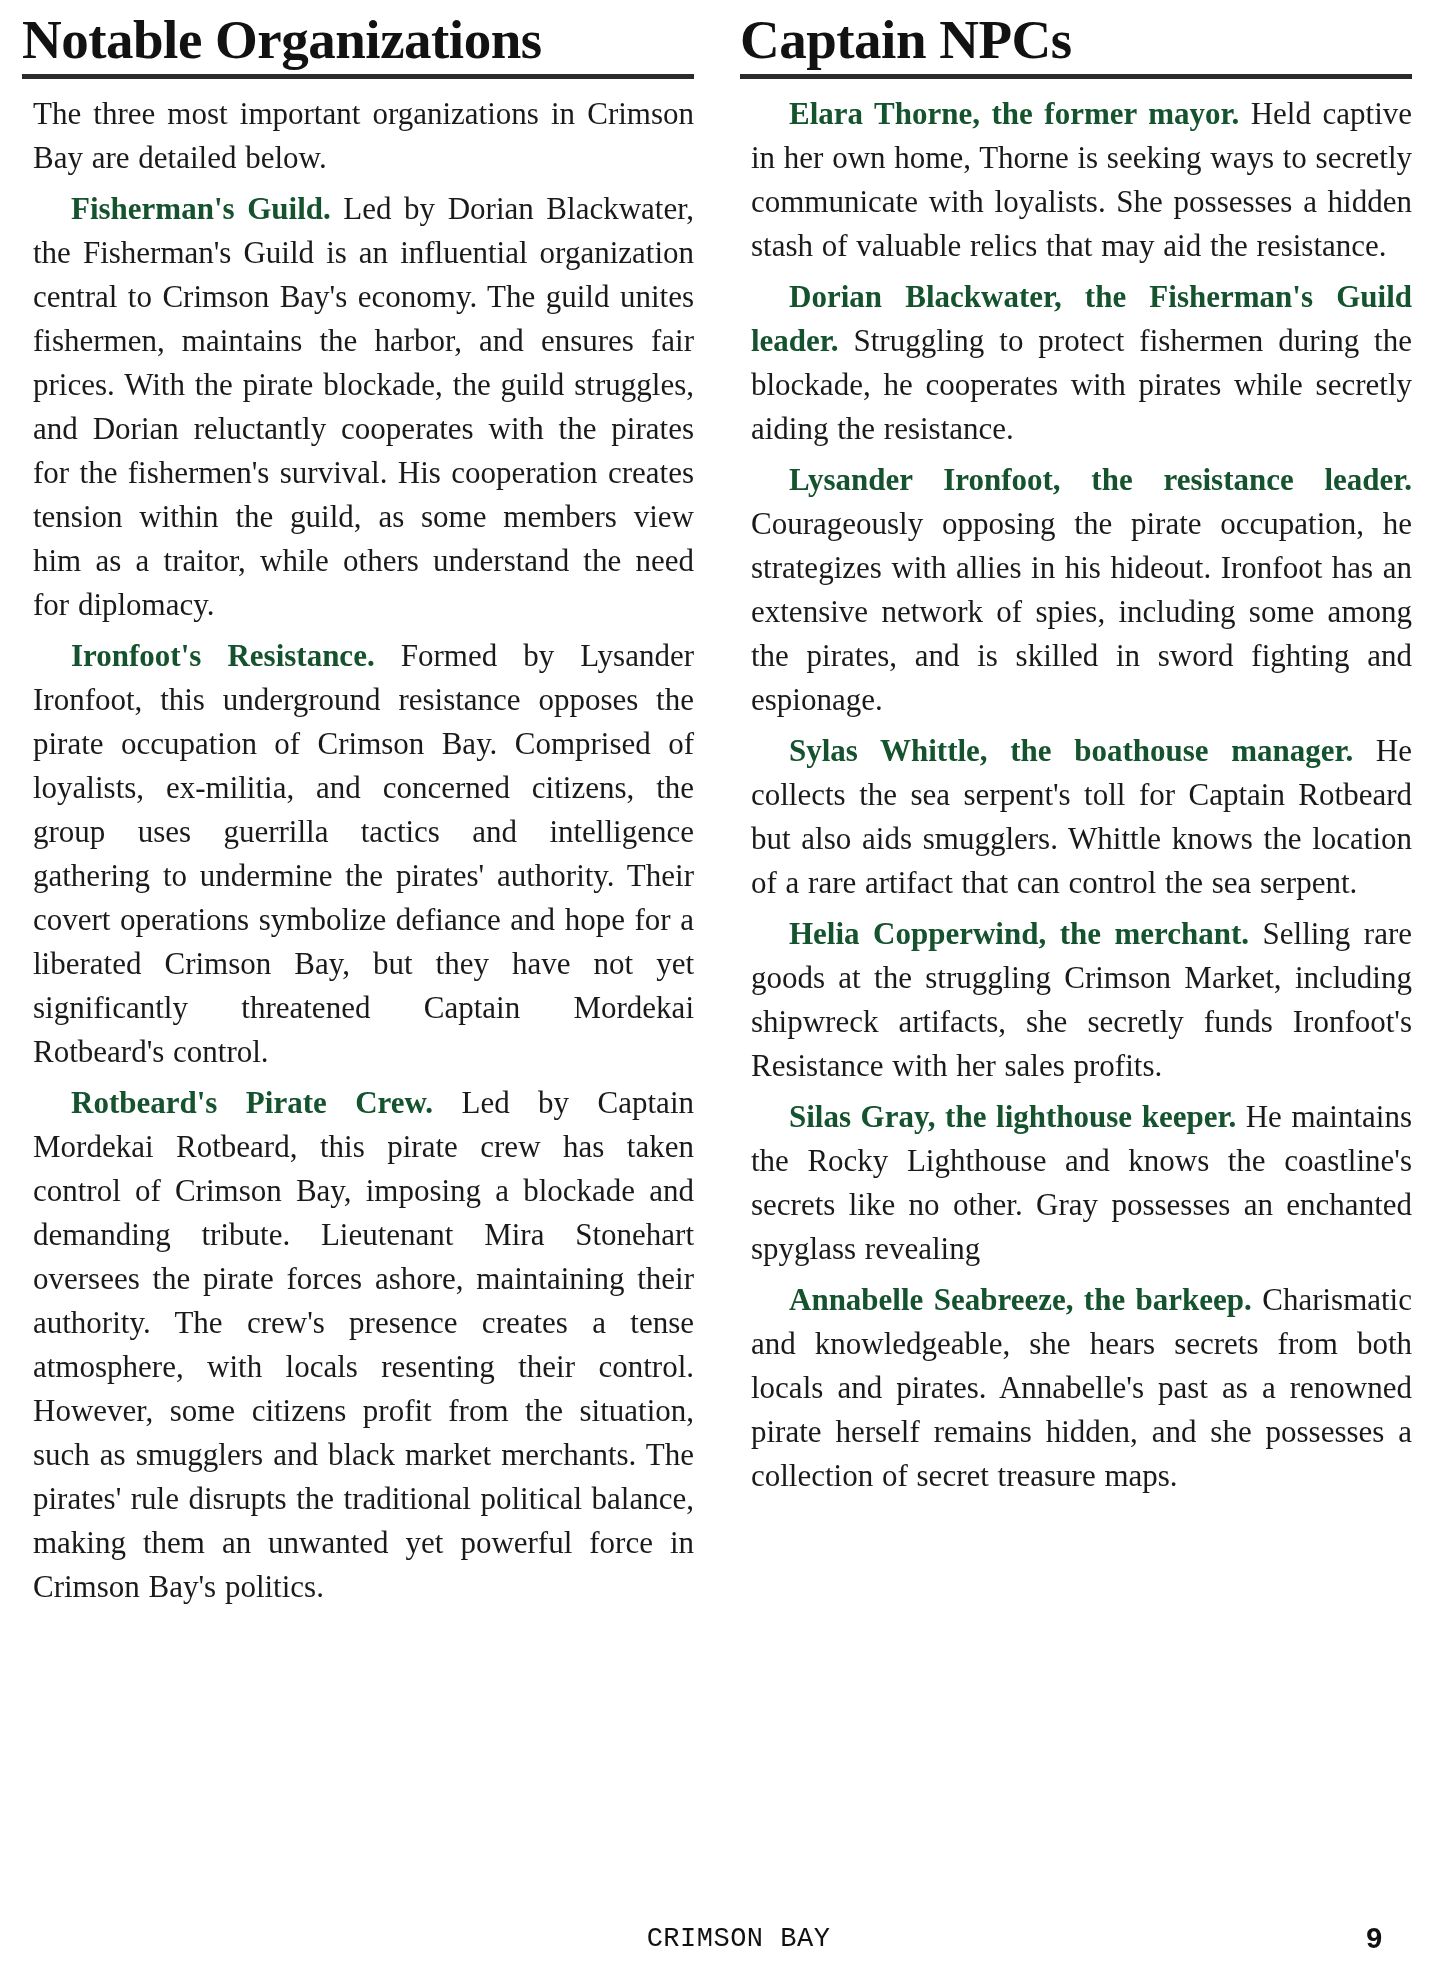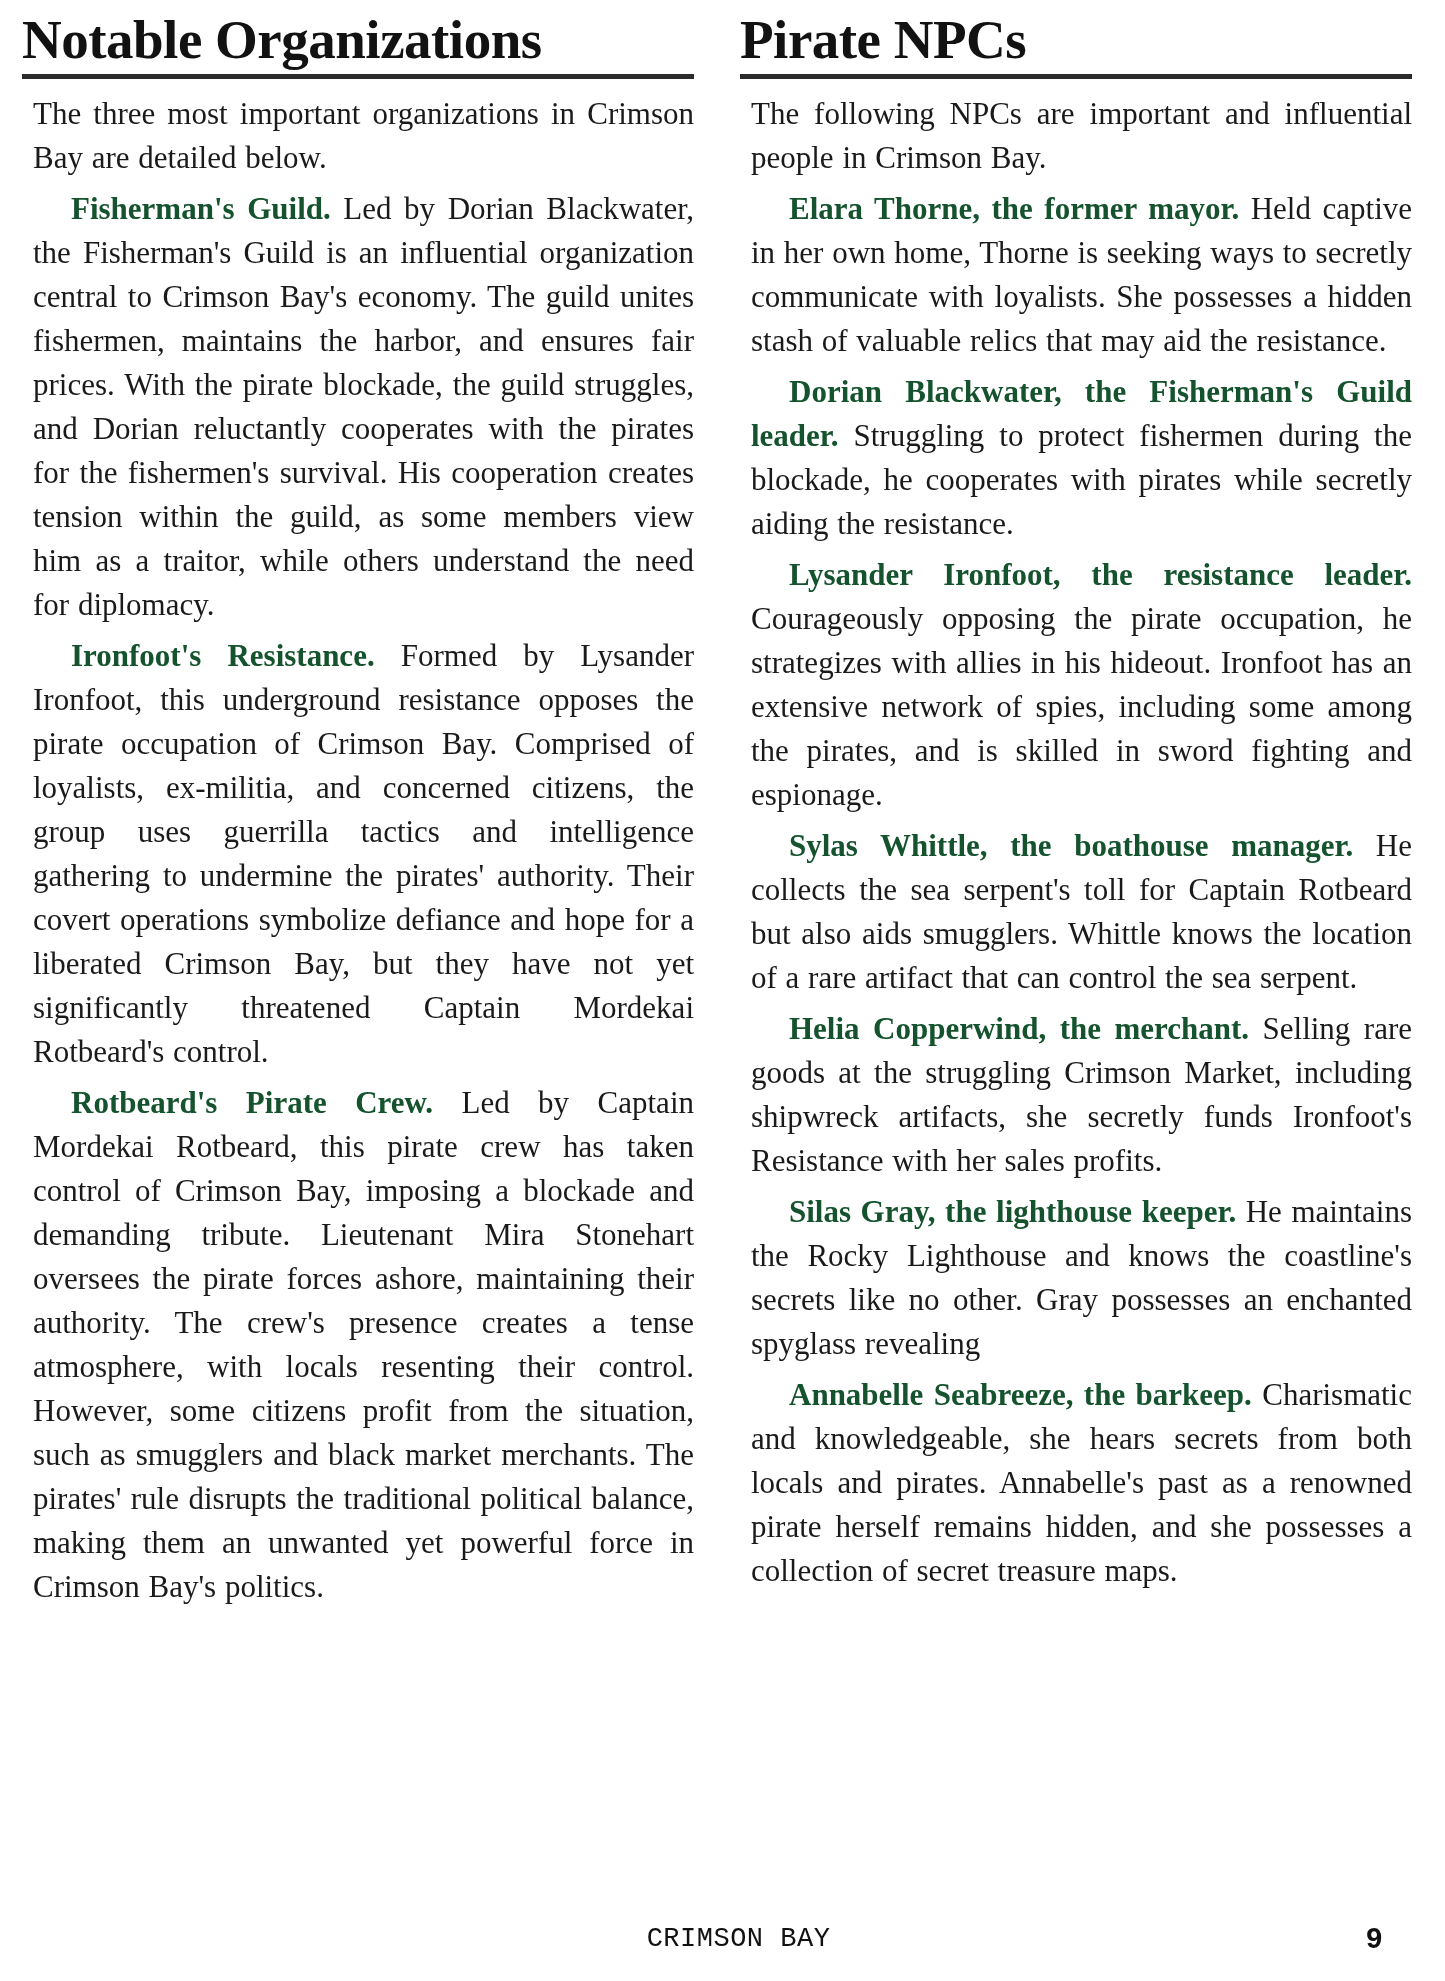--- a/index.html
+++ b/index.html
@@ -86,24 +86,23 @@
       <div class="rule"></div>
       <div class="paragraphs">
           <p>The three most important organizations in Crimson Bay are detailed below.</p>
           <p class="indent"><b>Fisherman's Guild. </b>Led by Dorian Blackwater, the Fisherman's Guild is an influential organization central to Crimson Bay's economy. The guild unites fishermen, maintains the harbor, and ensures fair prices. With the pirate blockade, the guild struggles, and Dorian reluctantly cooperates with the pirates for the fishermen's survival. His cooperation creates tension within the guild, as some members view him as a traitor, while others understand the need for diplomacy.</p>
           <p class="indent"><b>Ironfoot's Resistance. </b>Formed by Lysander Ironfoot, this underground resistance opposes the pirate occupation of Crimson Bay. Comprised of loyalists, ex-militia, and concerned citizens, the group uses guerrilla tactics and intelligence gathering to undermine the pirates' authority. Their covert operations symbolize defiance and hope for a liberated Crimson Bay, but they have not yet significantly threatened Captain Mordekai Rotbeard's control.</p>
           <p class="indent"><b>Rotbeard's Pirate Crew. </b>Led by Captain Mordekai Rotbeard, this pirate crew has taken control of Crimson Bay, imposing a blockade and demanding tribute. Lieutenant Mira Stonehart oversees the pirate forces ashore, maintaining their authority. The crew's presence creates a tense atmosphere, with locals resenting their control. However, some citizens profit from the situation, such as smugglers and black market merchants. The pirates' rule disrupts the traditional political balance, making them an unwanted yet powerful force in Crimson Bay's politics.</p>
         </div>
     </section>
 
     <section class="column">
-      <h1>Pirate NPCs</h1>
+      <h1>Captain NPCs</h1>
       <div class="rule"></div>
       <div class="paragraphs">
-          <p>The following NPCs are important and influential people in Crimson Bay.</p>
           <p class="indent"><b>Elara Thorne, the former mayor. </b>Held captive in her own home, Thorne is seeking ways to secretly communicate with loyalists. She possesses a hidden stash of valuable relics that may aid the resistance.</p>
           <p class="indent"><b>Dorian Blackwater, the Fisherman's Guild leader. </b>Struggling to protect fishermen during the blockade, he cooperates with pirates while secretly aiding the resistance.</p>
           <p class="indent"><b>Lysander Ironfoot, the resistance leader. </b>Courageously opposing the pirate occupation, he strategizes with allies in his hideout. Ironfoot has an extensive network of spies, including some among the pirates, and is skilled in sword fighting and espionage.</p>
           <p class="indent"><b>Sylas Whittle, the boathouse manager. </b>He collects the sea serpent's toll for Captain Rotbeard but also aids smugglers. Whittle knows the location of a rare artifact that can control the sea serpent.</p>
           <p class="indent"><b>Helia Copperwind, the merchant. </b>Selling rare goods at the struggling Crimson Market, including shipwreck artifacts, she secretly funds Ironfoot's Resistance with her sales profits.</p>
           <p class="indent"><b>Silas Gray, the lighthouse keeper. </b>He maintains the Rocky Lighthouse and knows the coastline's secrets like no other. Gray possesses an enchanted spyglass revealing</p>
           <p class="indent"><b>Annabelle Seabreeze, the barkeep. </b>Charismatic and knowledgeable, she hears secrets from both locals and pirates. Annabelle's past as a renowned pirate herself remains hidden, and she possesses a collection of secret treasure maps.</p>
         </div>
     </section>
 

